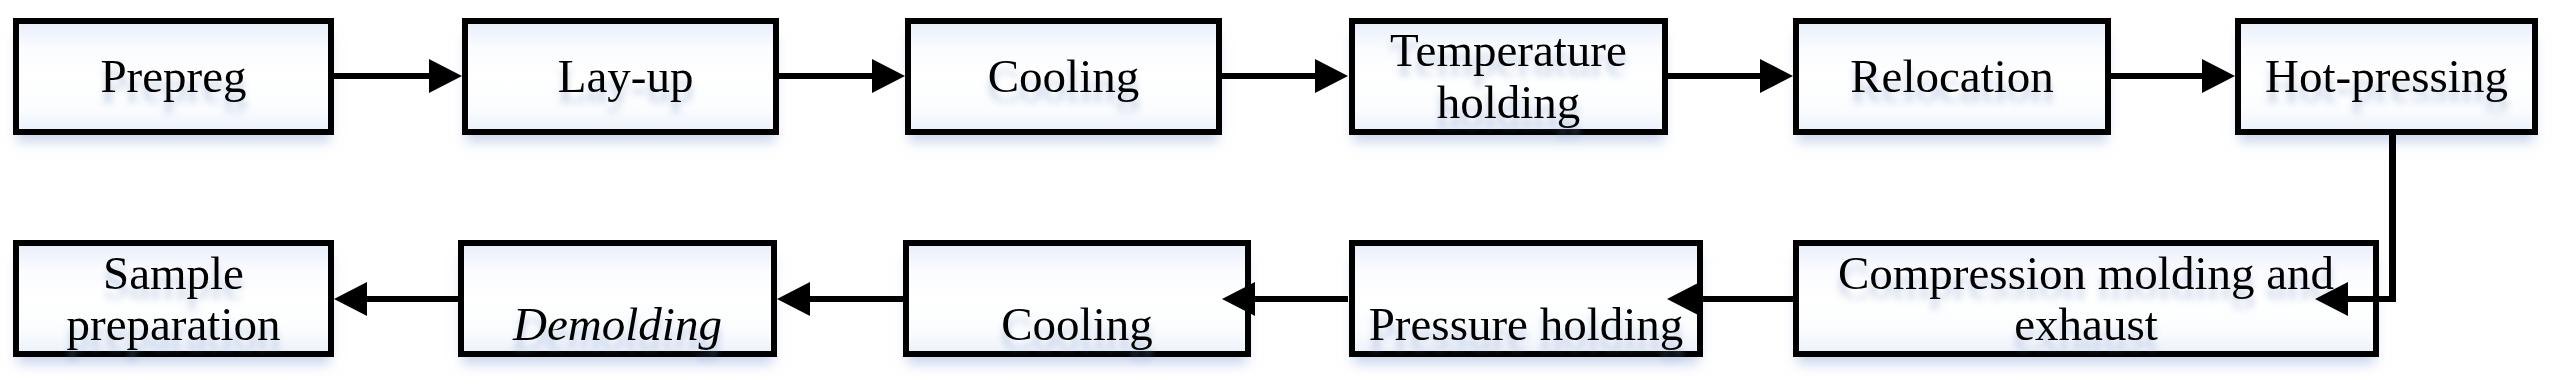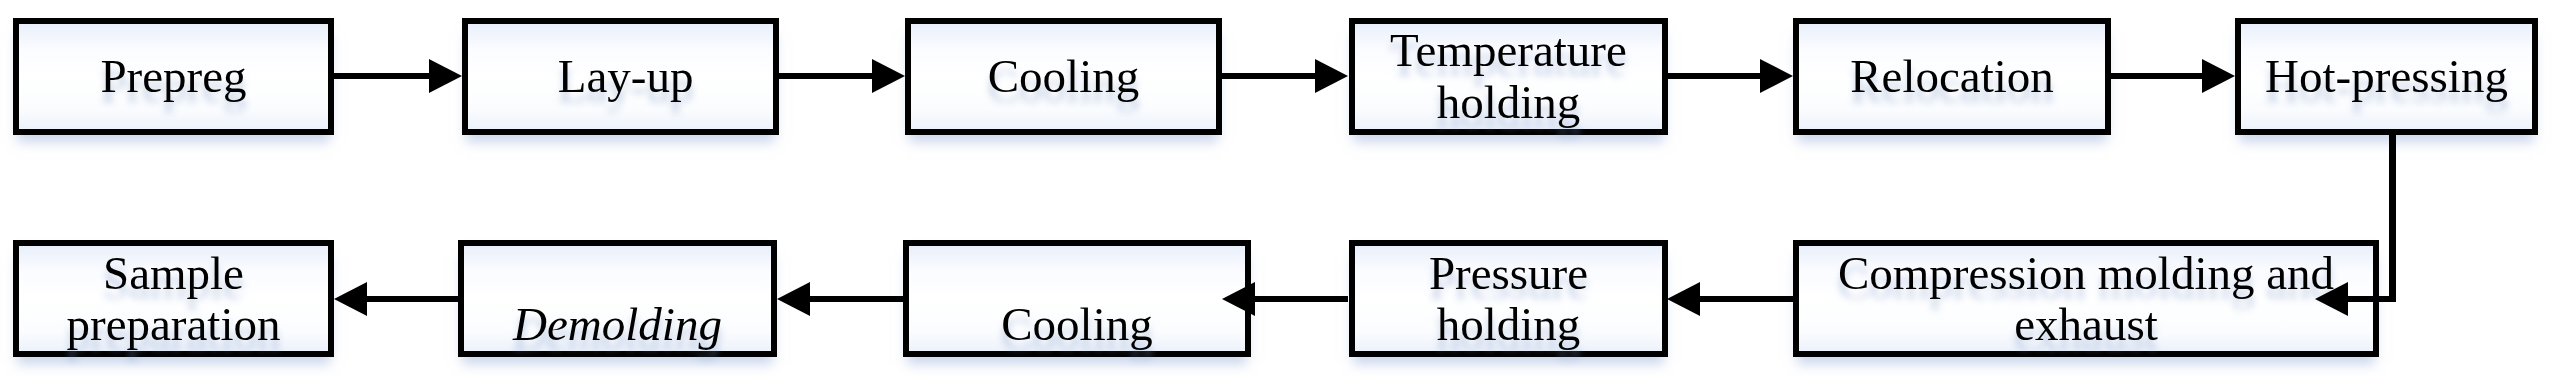--- a/index.html
+++ b/index.html
@@ -73,21 +73,21 @@
   .n-prepreg      { left: 13px;   width: 321px; }
   .n-layup        { left: 462px;  width: 317px; padding-left: 16px; }
   .n-heating      { left: 905px; width: 317px; }
   .n-temperature  { left: 1349px; width: 319px; }
   .n-relocation   { left: 1793px; width: 318px; }
   .n-hotpressing  { left: 2235px; width: 303px; text-align: center; }
   
   .n-sampleprep   { left: 13px;   width: 321px; }
   .n-demolding    { left: 458px;  width: 319px; font-style: italic; }
   .n-cooling      { left: 903px; width: 348px; }
-  .n-pressure     { left: 1349px; width: 319px; }
+  .n-pressure     { left: 1349px; width: 354px; }
   .n-compression  { left: 1793px; width: 586px; }
 
   
   .a1 { left: 334px;  width: 95px; }
   .a2 { left: 779px; width: 93px; }
   .a3 { left: 1222px; width: 93px; }
   .a4 { left: 1667px; width: 93px; }
   .a5 { left: 2111px; width: 91px; }
   
   .b1 { left: 367px;  width: 91px; }

